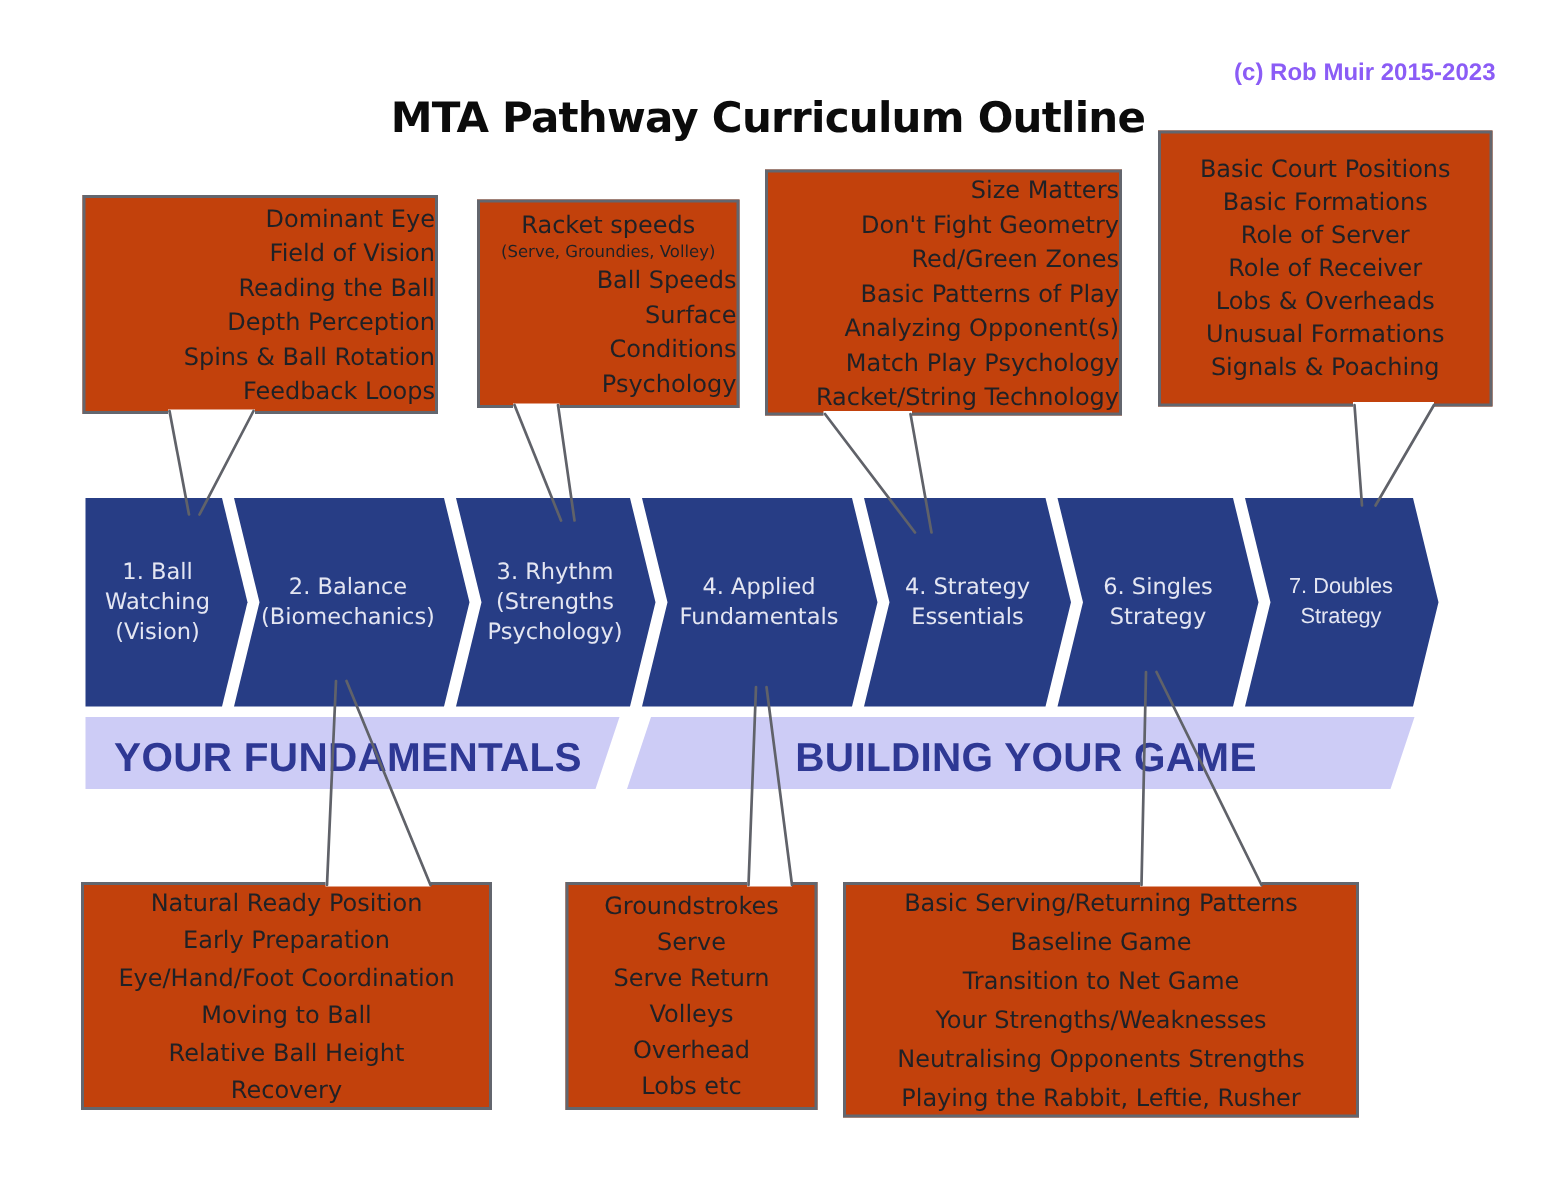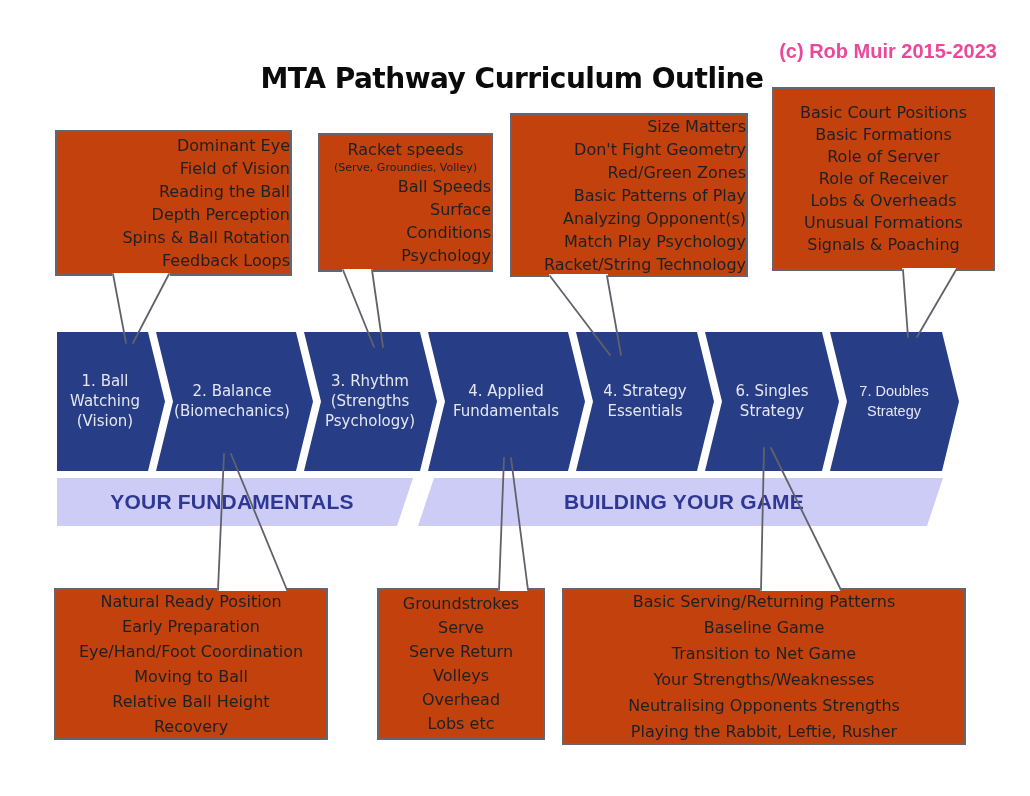--- a/index.html
+++ b/index.html
@@ -22,31 +22,31 @@
   .lh24 .lines div{line-height:24px;}
   .lh26 .lines div{line-height:26px;}
   .b-title{line-height:22px;}
   .b-sub{font-size:11px;font-weight:normal;line-height:14px;}
   .page-title{
     position:absolute;z-index:3;left:512px;top:62px;transform:translateX(-50%);
     font-weight:bold;font-size:28px;color:#0b0b0b;white-space:nowrap;letter-spacing:-0.5px;
   }
   .copyright{
     position:absolute;z-index:3;right:33px;top:40px;font-family:"Liberation Sans",sans-serif;
-    font-weight:bold;font-size:20px;color:#ec4899;white-space:nowrap;
+    font-weight:bold;font-size:16px;color:#8b5cf6;white-space:nowrap;
   }
   .chev-label{
     position:absolute;z-index:4;transform:translateY(-50%);text-align:center;
     color:#e4e6f2;font-size:15px;
   }
   .chev-label div{line-height:20px;white-space:nowrap;}
   .chev-label.alt{font-family:"Liberation Sans",sans-serif;font-size:14.5px;}
   .banner-label{
     position:absolute;z-index:4;top:490px;text-align:center;
-    font-family:"Liberation Sans",sans-serif;font-weight:bold;font-size:21px;
+    font-family:"Liberation Sans",sans-serif;font-weight:bold;font-size:27px;
     letter-spacing:0.2px;white-space:nowrap;
   }
 </style>
 </head>
 <body>
 
 <div class="stage">
 
   <svg class="svg-under" viewBox="0 0 1030 796">
     <polygon points="57,332 148,332 165,401.5 148,471 57,471" fill="#273d85"></polygon>
@@ -121,21 +121,21 @@
     <div class="lines">
         <div>Groundstrokes</div>
         <div>Serve</div>
         <div>Serve Return</div>
         <div>Volleys</div>
         <div>Overhead</div>
         <div>Lobs etc</div>
       </div>
   </div>
 
-  <div class="callout lh26" style="left:562px;top:588px;width:404px;height:157px;">
+  <div class="callout lh26" style="left:562px;top:588px;width:344px;height:157px;">
     <div class="lines">
         <div>Basic Serving/Returning Patterns</div>
         <div>Baseline Game</div>
         <div>Transition to Net Game</div>
         <div>Your Strengths/Weaknesses</div>
         <div>Neutralising Opponents Strengths</div>
         <div>Playing the Rabbit, Leftie, Rusher</div>
       </div>
   </div>
 

